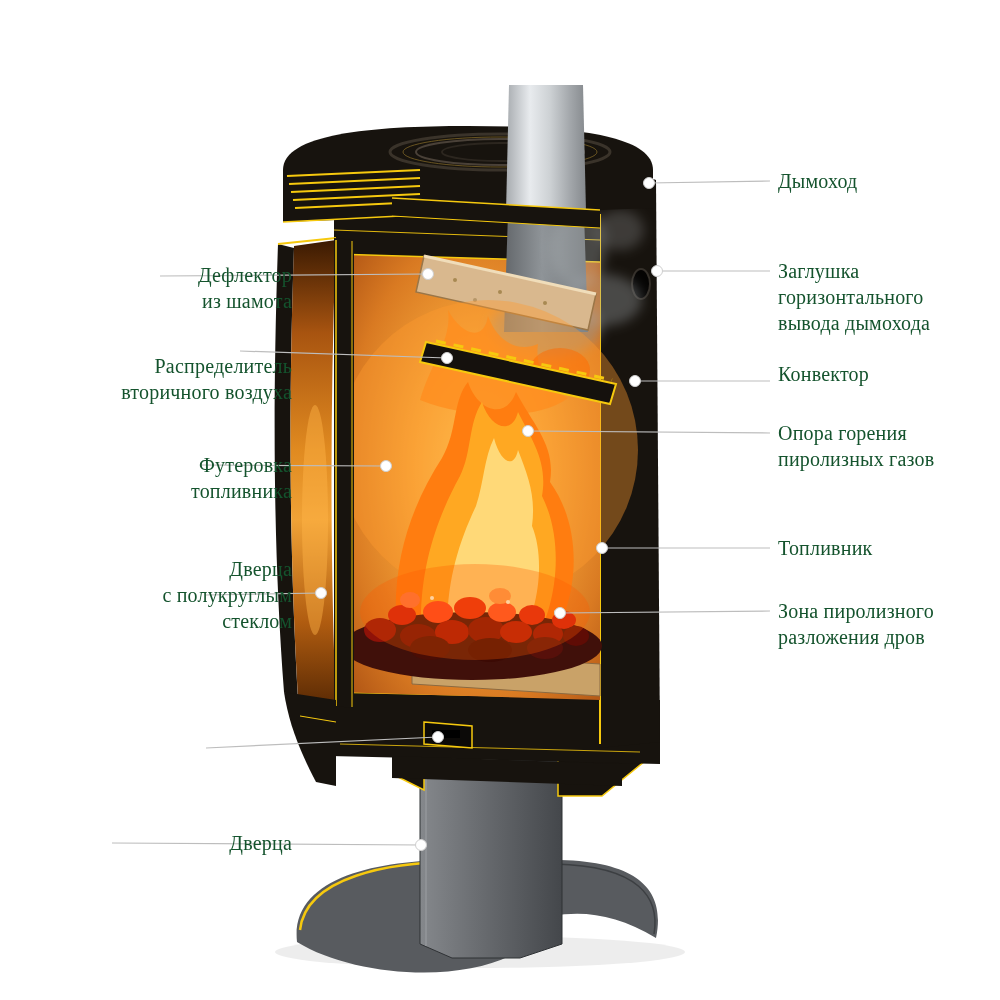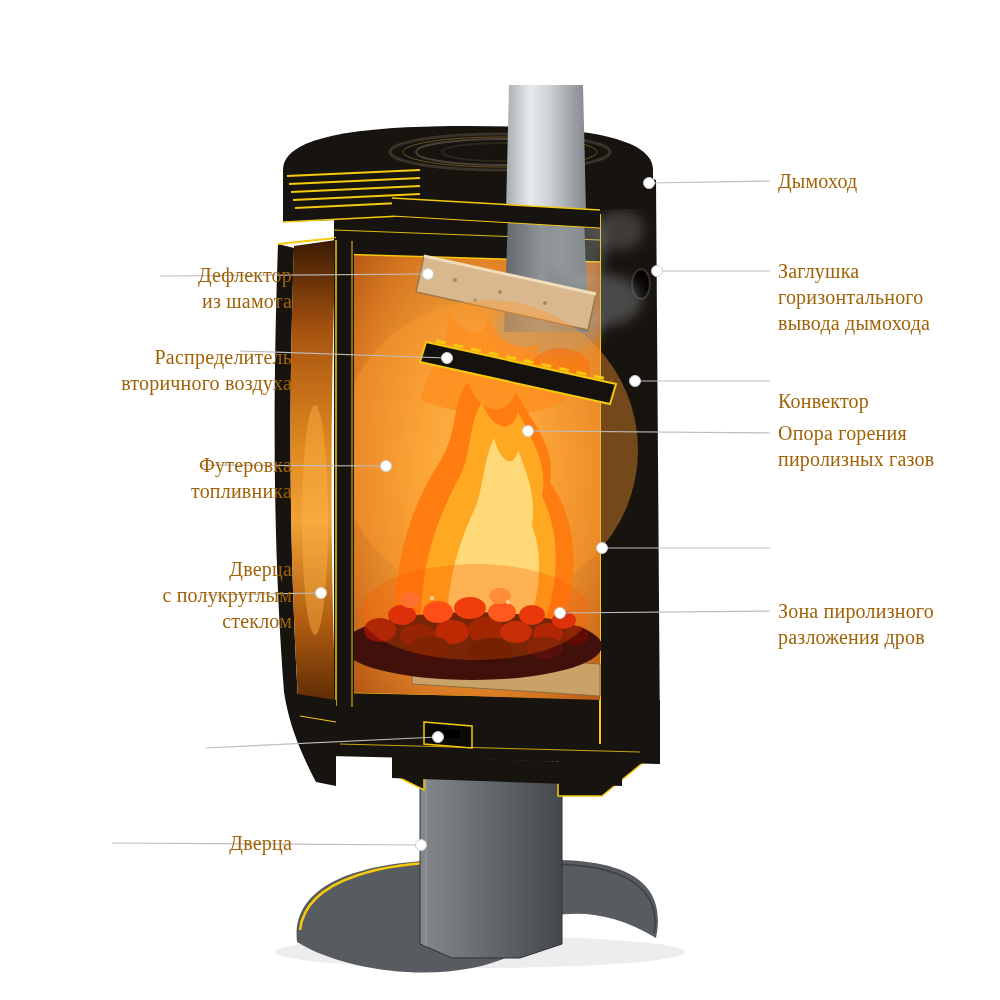--- a/index.html
+++ b/index.html
@@ -1,19 +1,19 @@
 <!DOCTYPE html>
 <html><head>
 <meta charset="utf-8">
 <style>
   html,body{margin:0;padding:0;background:#ffffff;}
   #canvas{position:relative;width:1000px;height:1000px;background:#ffffff;overflow:hidden;
           font-family:"Liberation Serif", serif;}
   #art{position:absolute;left:0;top:0;}
-  .label{position:absolute;color:#a16207;font-size:20px;line-height:26px;
+  .label{position:absolute;color:#14532d;font-size:20px;line-height:26px;
          white-space:pre-line;letter-spacing:0.2px;}
   .label.right{width:220px;}
   .label.left{width:250px;text-align:right;}
 </style>
 </head>
 <body>
 
 <div id="canvas">
 
 <svg id="art" width="1000" height="1000" viewBox="0 0 1000 1000">
@@ -223,32 +223,33 @@
     <circle cx="657" cy="271" r="5.5"></circle>
     <circle cx="635" cy="381" r="5.5"></circle>
     <circle cx="528" cy="431" r="5.5"></circle>
     <circle cx="602" cy="548" r="5.5"></circle>
     <circle cx="560" cy="613" r="5.5"></circle>
   </g>
 </svg>
 
 <div class="label left" style="left:42px;top:262px">Дефлектор
 из шамота</div>
-<div class="label left" style="left:42px;top:344px">Распределитель
+<div class="label left" style="left:42px;top:353px">Распределитель
 вторичного воздуха</div>
 <div class="label left" style="left:42px;top:452px">Футеровка
 топливника</div>
 <div class="label left" style="left:42px;top:556px">Дверца
 с полукруглым
 стеклом</div>
 <div class="label left" style="left:42px;top:830px">Дверца</div>
 
 <div class="label right" style="left:778px;top:168px">Дымоход</div>
 <div class="label right" style="left:778px;top:258px">Заглушка
 горизонтального
 вывода дымохода</div>
-<div class="label right" style="left:778px;top:388px">Конвектор</div>
+<div class="label right" style="left:778px;top:361px">Конвектор</div>
 <div class="label right" style="left:778px;top:420px">Опора горения
 пиролизных газов</div>
+<div class="label right" style="left:778px;top:535px">Топливник</div>
 <div class="label right" style="left:778px;top:598px">Зона пиролизного
 разложения дров</div>
 
 </div>
 
 </body></html>

